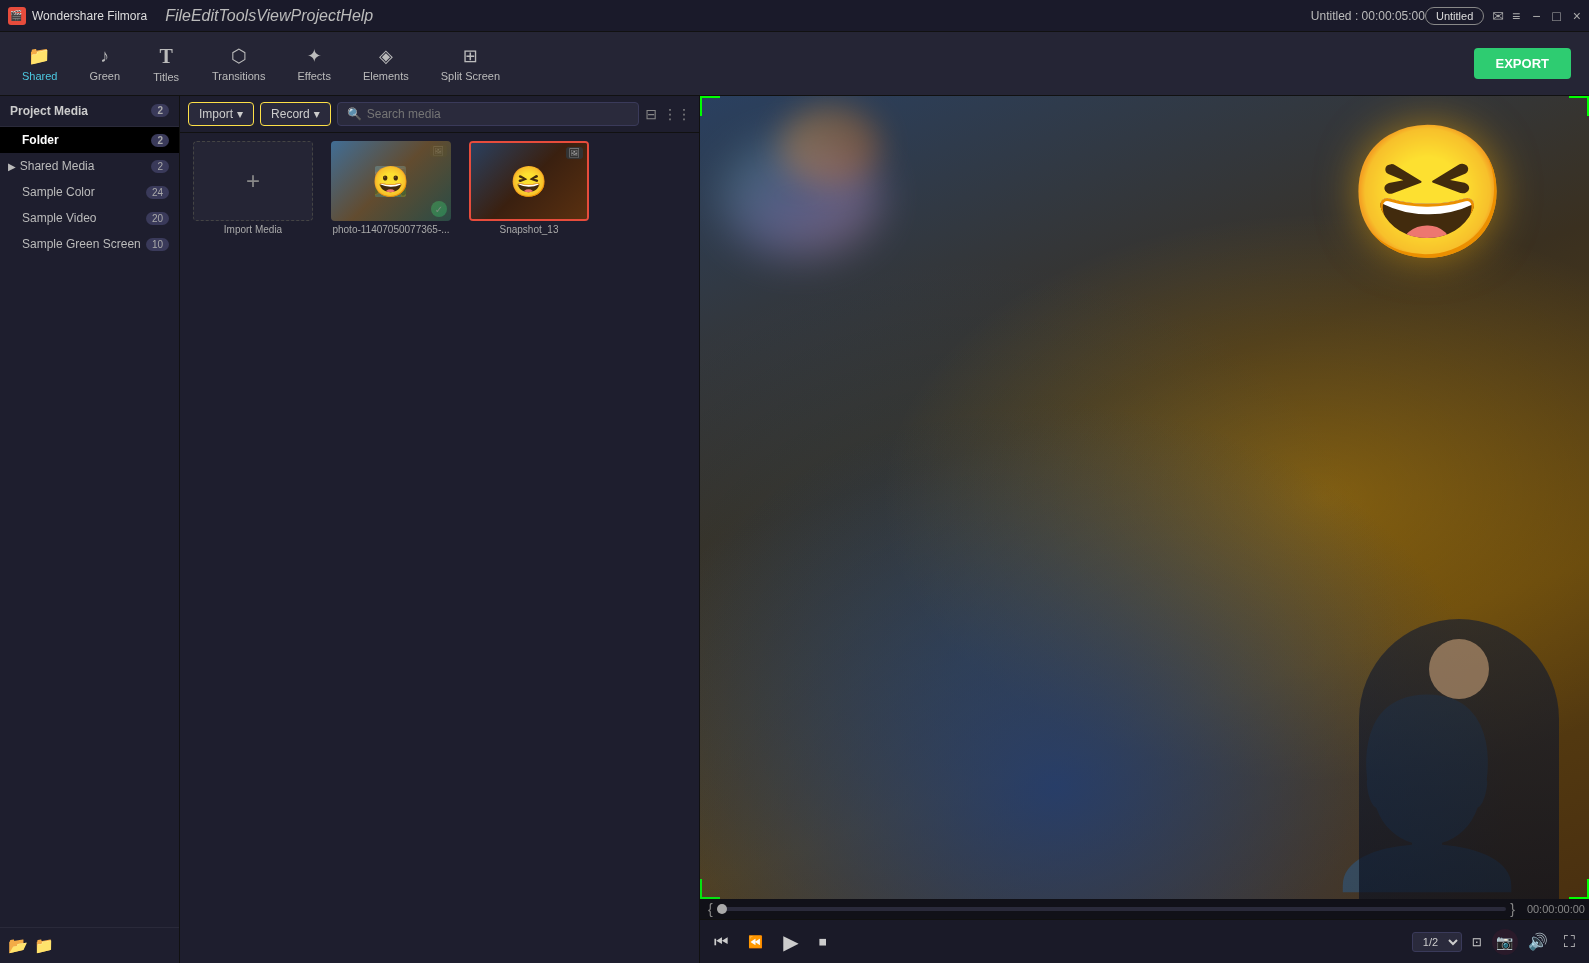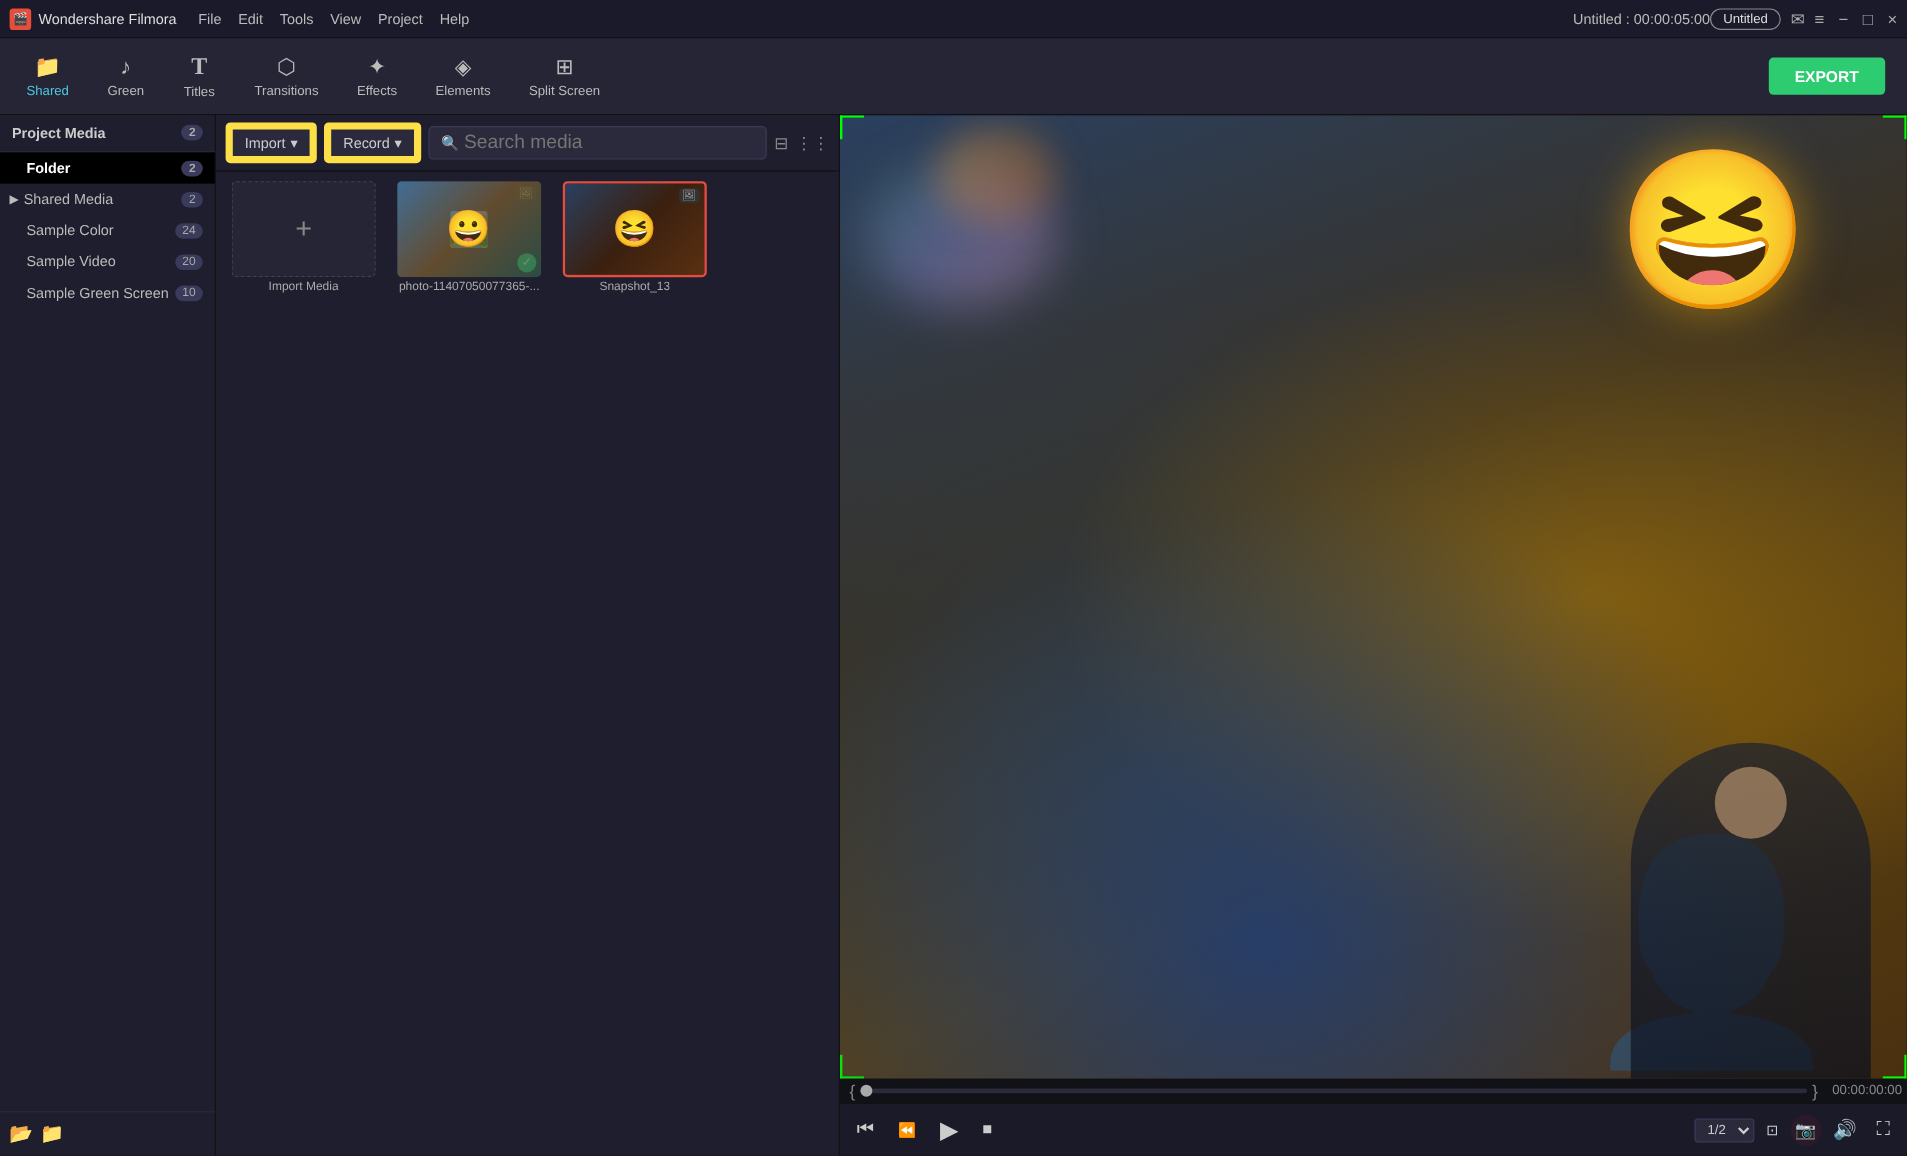--- a/index.html
+++ b/index.html
@@ -10,21 +10,21 @@
       background: #1a1a2a;
       height: 32px;
       display: flex;
       align-items: center;
       padding: 0 8px;
       border-bottom: 1px solid #111;
       user-select: none;
     }
     #titlebar .app-icon { width: 18px; height: 18px; background: #e74c3c; border-radius: 3px; margin-right: 6px; display: flex; align-items: center; justify-content: center; font-size: 10px; color: white; font-weight: bold; }
     #titlebar .app-name { color: #ddd; font-size: 12px; margin-right: 18px; }
-    #titlebar .menu-items { display: flex; gap: 14px; color: #bbb; font-size: 12px; }
+    #titlebar .menu-items { display: flex; color: #bbb; font-size: 16px; font-style: italic; }
     #titlebar .menu-items span { cursor: pointer; }
     #titlebar .title-center { flex: 1; text-align: right; color: #bbb; font-size: 12px; }
     #titlebar .title-right { display: flex; align-items: center; gap: 8px; }
     #titlebar .tutorials-btn { background: transparent; border: 1px solid #888; color: #ddd; padding: 2px 10px; border-radius: 12px; font-size: 11px; cursor: pointer; }
     #titlebar .win-btn { font-size: 14px; color: #aaa; cursor: pointer; margin-left: 4px; }
     #titlebar .notif-icon { font-size: 14px; color: #aaa; cursor: pointer; }
 
     
     #toolbar {
       background: #252535;
@@ -121,21 +121,21 @@
     }
     #media-toolbar {
       display: flex;
       align-items: center;
       padding: 6px 8px;
       gap: 6px;
       border-bottom: 1px solid #111;
     }
     .dropdown-btn {
       background: #2a2a3c;
-      border: 6px solid #fde047;
+      border: 1px solid #fde047;
       color: #ccc;
       padding: 4px 10px;
       border-radius: 4px;
       font-size: 12px;
       cursor: pointer;
       display: flex;
       align-items: center;
       gap: 4px;
     }
     .search-box {
@@ -143,21 +143,21 @@
       background: #2a2a3c;
       border: 1px solid #3a3a5a;
       color: #ccc;
       padding: 4px 10px;
       border-radius: 4px;
       font-size: 12px;
       display: flex;
       align-items: center;
       gap: 4px;
     }
-    .search-box input { background: none; border: none; color: #c4b5fd; font-size: 16px; outline: none; flex: 1; }
+    .search-box input { background: none; border: none; color: #c4b5fd; font-size: 12px; outline: none; flex: 1; }
     .media-grid {
       display: flex;
       flex-wrap: wrap;
       padding: 8px;
       gap: 8px;
       flex: 1;
     }
     .media-item {
       width: 130px;
       cursor: pointer;

